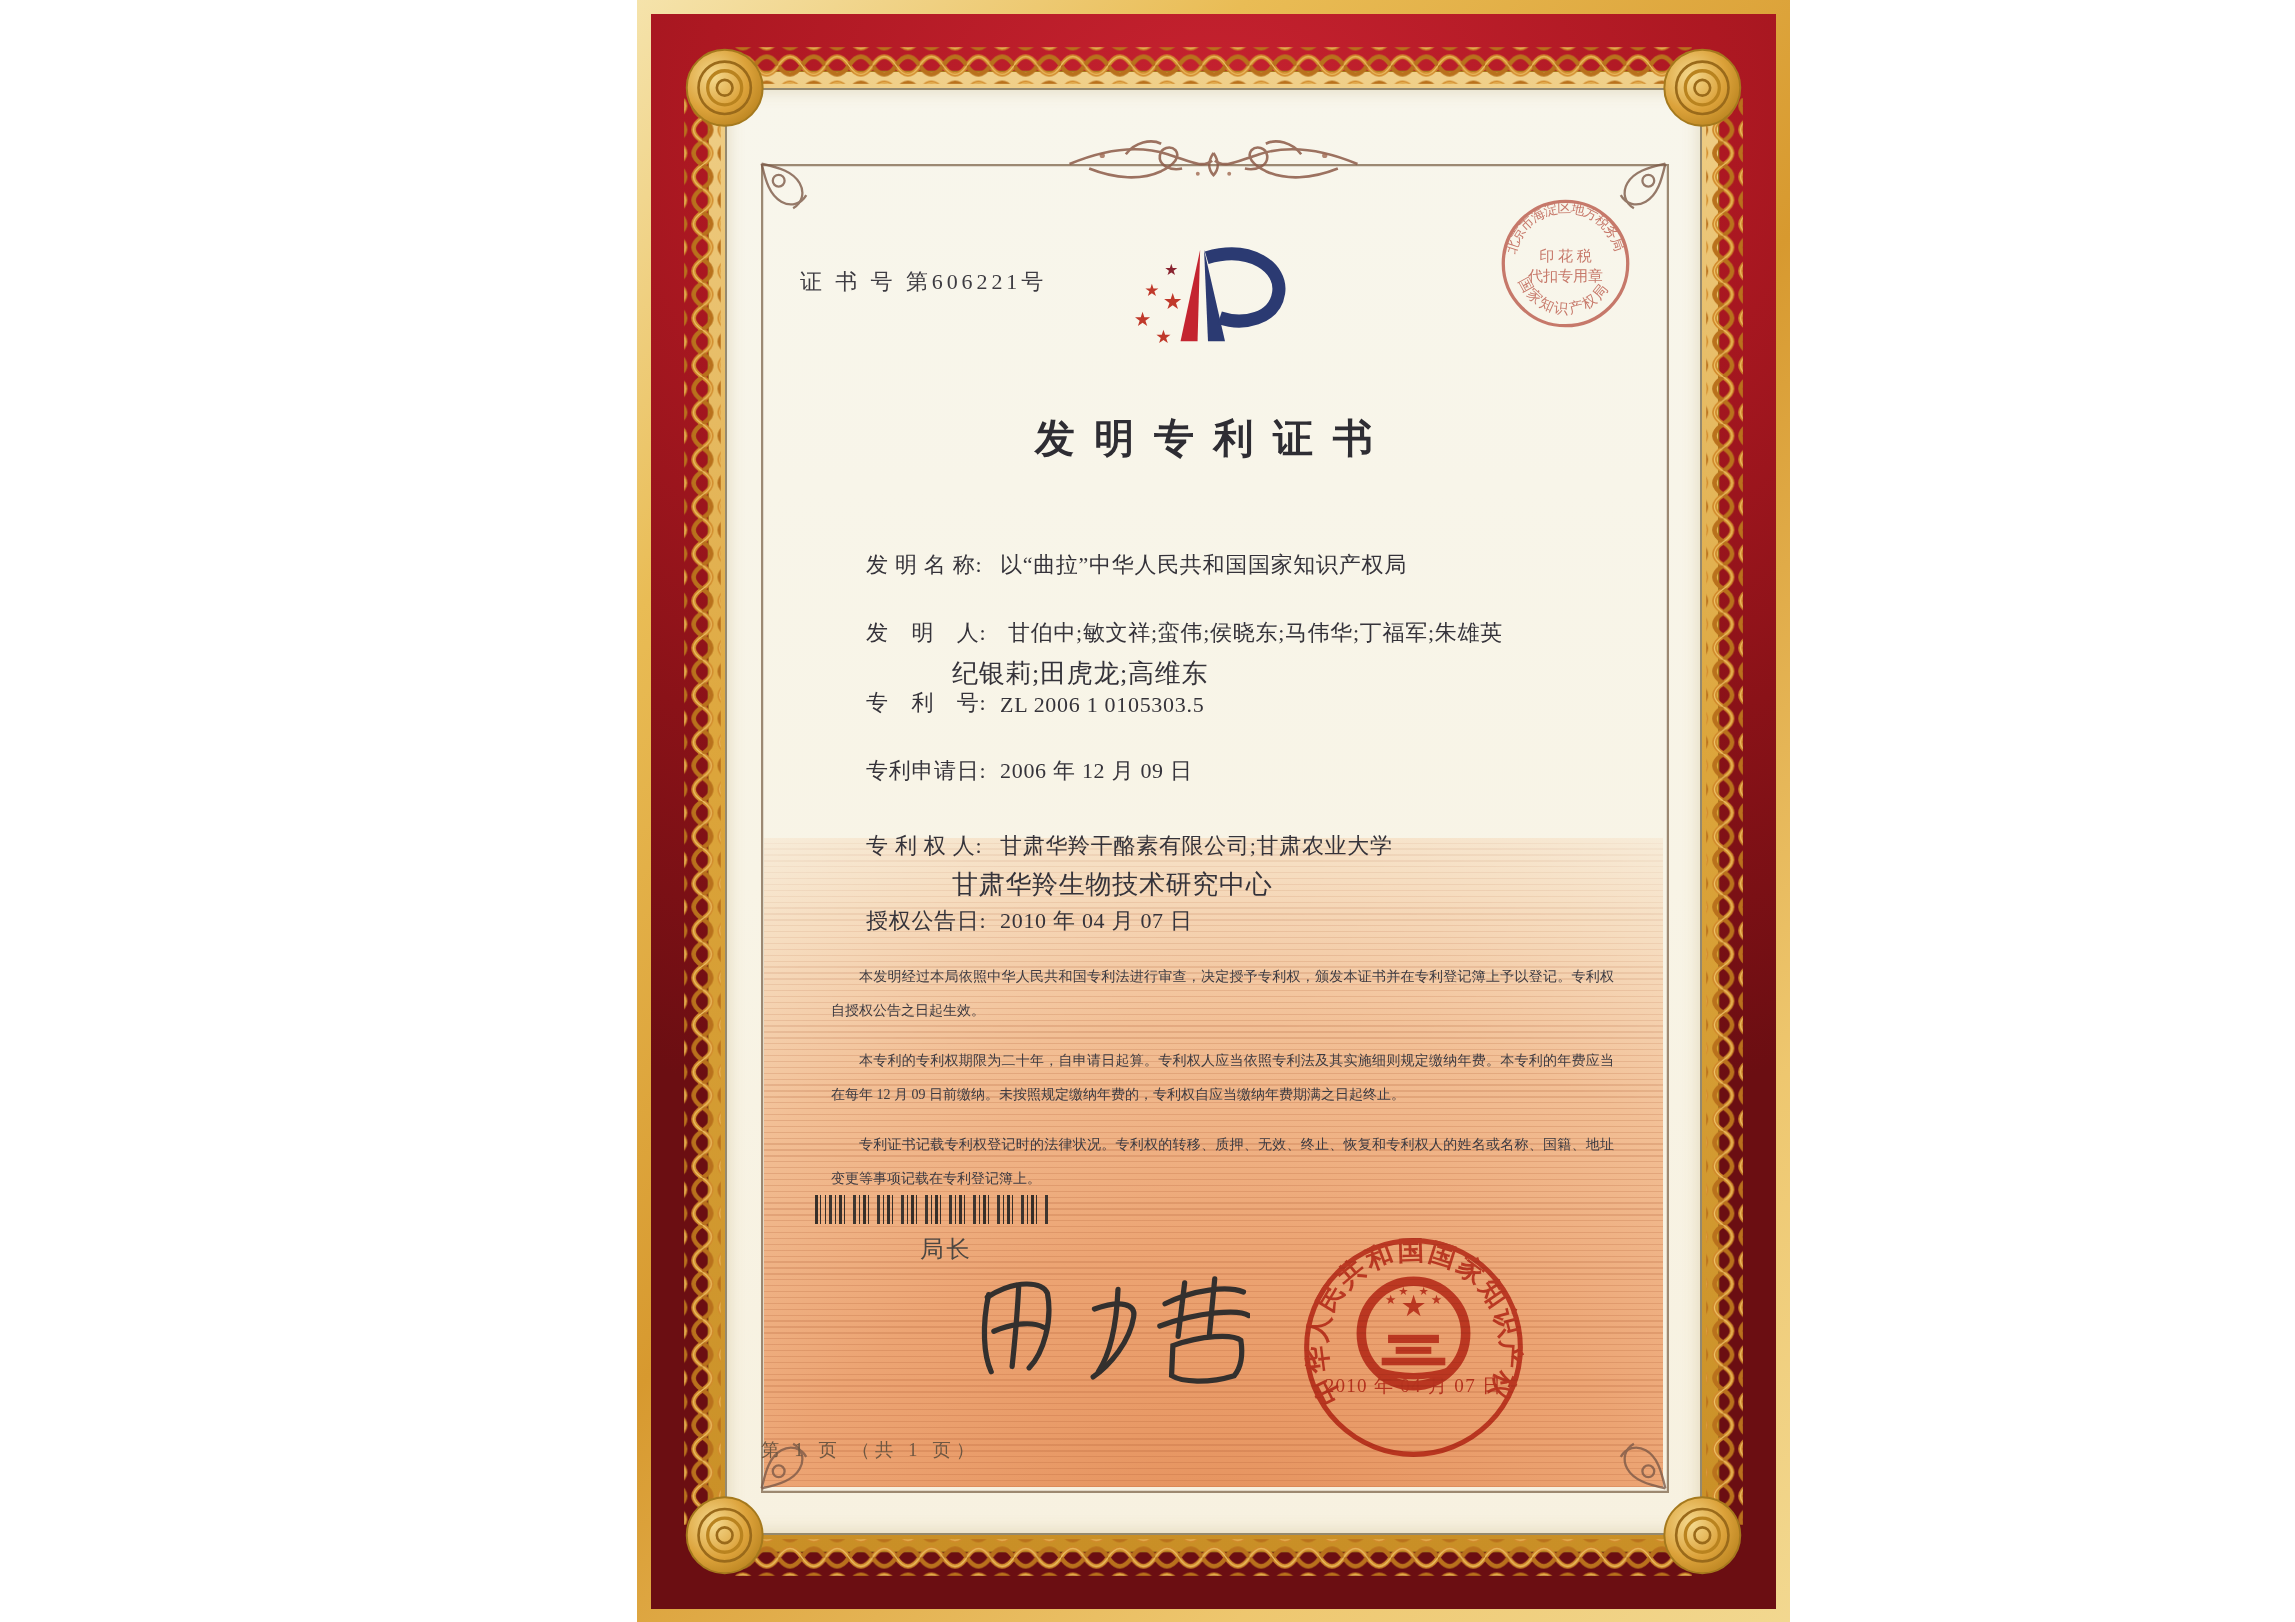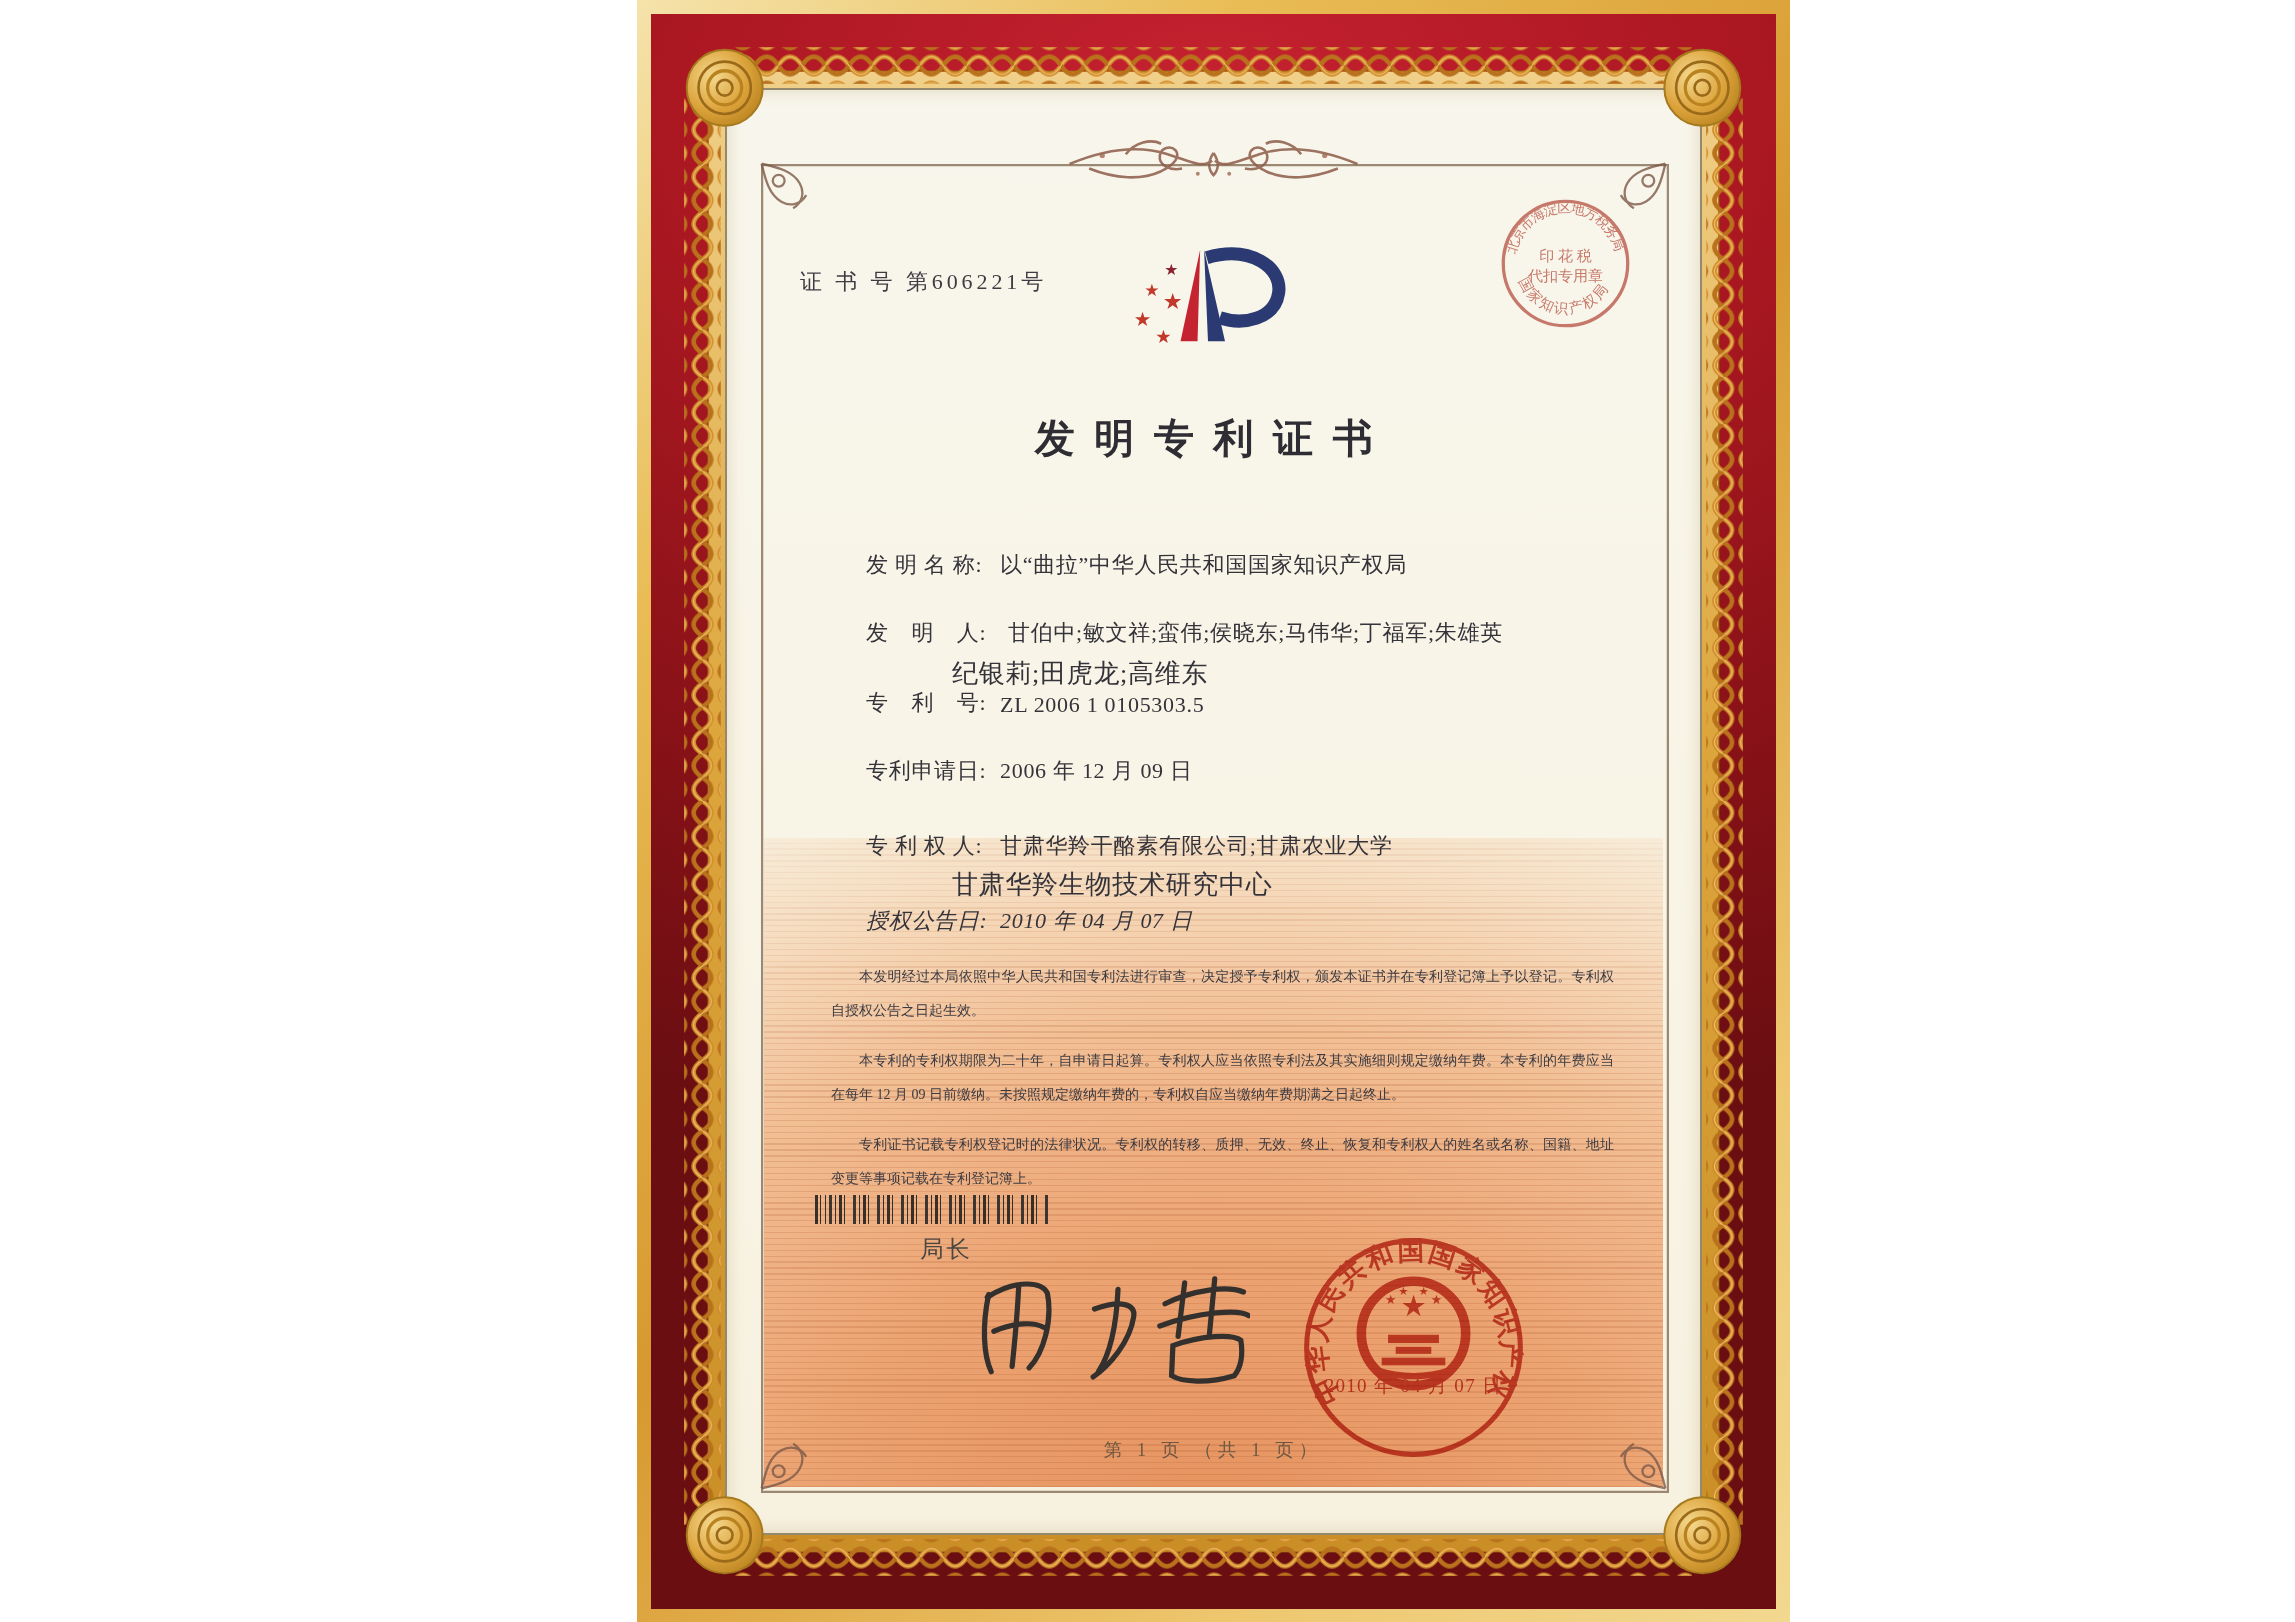--- a/index.html
+++ b/index.html
@@ -34,21 +34,21 @@
   .row .lbl{width:134px;flex:0 0 134px;font-size:22px;letter-spacing:0.7px;}
   .row .val{font-size:22px;letter-spacing:0.7px;}
   .cont{position:absolute;left:315px;font-size:26px;letter-spacing:0.7px;color:#35333a;}
   .paras{position:absolute;left:178px;top:944px;width:815px;color:#3c3a41;}
   .paras p{margin:16px;font-size:14px;line-height:34px;text-align:justify;text-indent:2em;}
   .barcode{position:absolute;left:178px;top:1195px;width:234px;height:29px;opacity:.88;
     background:repeating-linear-gradient(90deg,#1e1e1e 0 2.6px,transparent 2.6px 4.6px,#1e1e1e 4.6px 5.9px,
       transparent 5.9px 9.8px,#1e1e1e 9.8px 10.5px,transparent 10.5px 13.7px,#262626 13.7px 17px,transparent 17px 19.6px,
       #1e1e1e 19.6px 21px,transparent 21px 24px);}
   .sig-label{position:absolute;left:283px;top:1233px;font-size:23.6px;color:#4c4742;letter-spacing:2.6px;}
-  .footer{position:absolute;left:124px;top:1437px;width:904px;text-align:center;
+  .footer{position:absolute;left:124px;top:1437px;width:904px;
     font-size:18.3px;letter-spacing:5.2px;color:#6e5742;}
   .seal{position:absolute;mix-blend-mode:multiply;}
   svg text{font-family:"Liberation Serif","DejaVu Serif",serif;}
 </style>
 </head>
 <body>
 
 <div class="canvas">
   <div class="cert">
 
@@ -190,21 +190,21 @@
     </div>
     <div class="row" style="top:756px;width:824px;">
       <span class="lbl">专利申请日:</span>
       <span class="val">2006 年 12 月 09 日</span>
     </div>
     <div class="row" style="top:831px;width:824px;">
       <span class="lbl">专 利 权 人:</span>
       <span class="val">甘肃华羚干酪素有限公司;甘肃农业大学</span>
     </div>
     <div class="cont" style="top:867px;">甘肃华羚生物技术研究中心</div>
-    <div class="row" style="top:906px;width:824px;font-style:italic;">
+    <div class="row" style="top:906px;width:824px;">
       <span class="lbl">授权公告日:</span>
       <span class="val">2010 年 04 月 07 日</span>
     </div>
 
     <div class="paras">
       <p>本发明经过本局依照中华人民共和国专利法进行审查，决定授予专利权，颁发本证书并在专利登记簿上予以登记。专利权自授权公告之日起生效。</p>
       <p>本专利的专利权期限为二十年，自申请日起算。专利权人应当依照专利法及其实施细则规定缴纳年费。本专利的年费应当在每年 12 月 09 日前缴纳。未按照规定缴纳年费的，专利权自应当缴纳年费期满之日起终止。</p>
       <p>专利证书记载专利权登记时的法律状况。专利权的转移、质押、无效、终止、恢复和专利权人的姓名或名称、国籍、地址变更等事项记载在专利登记簿上。</p>
     </div>
 

